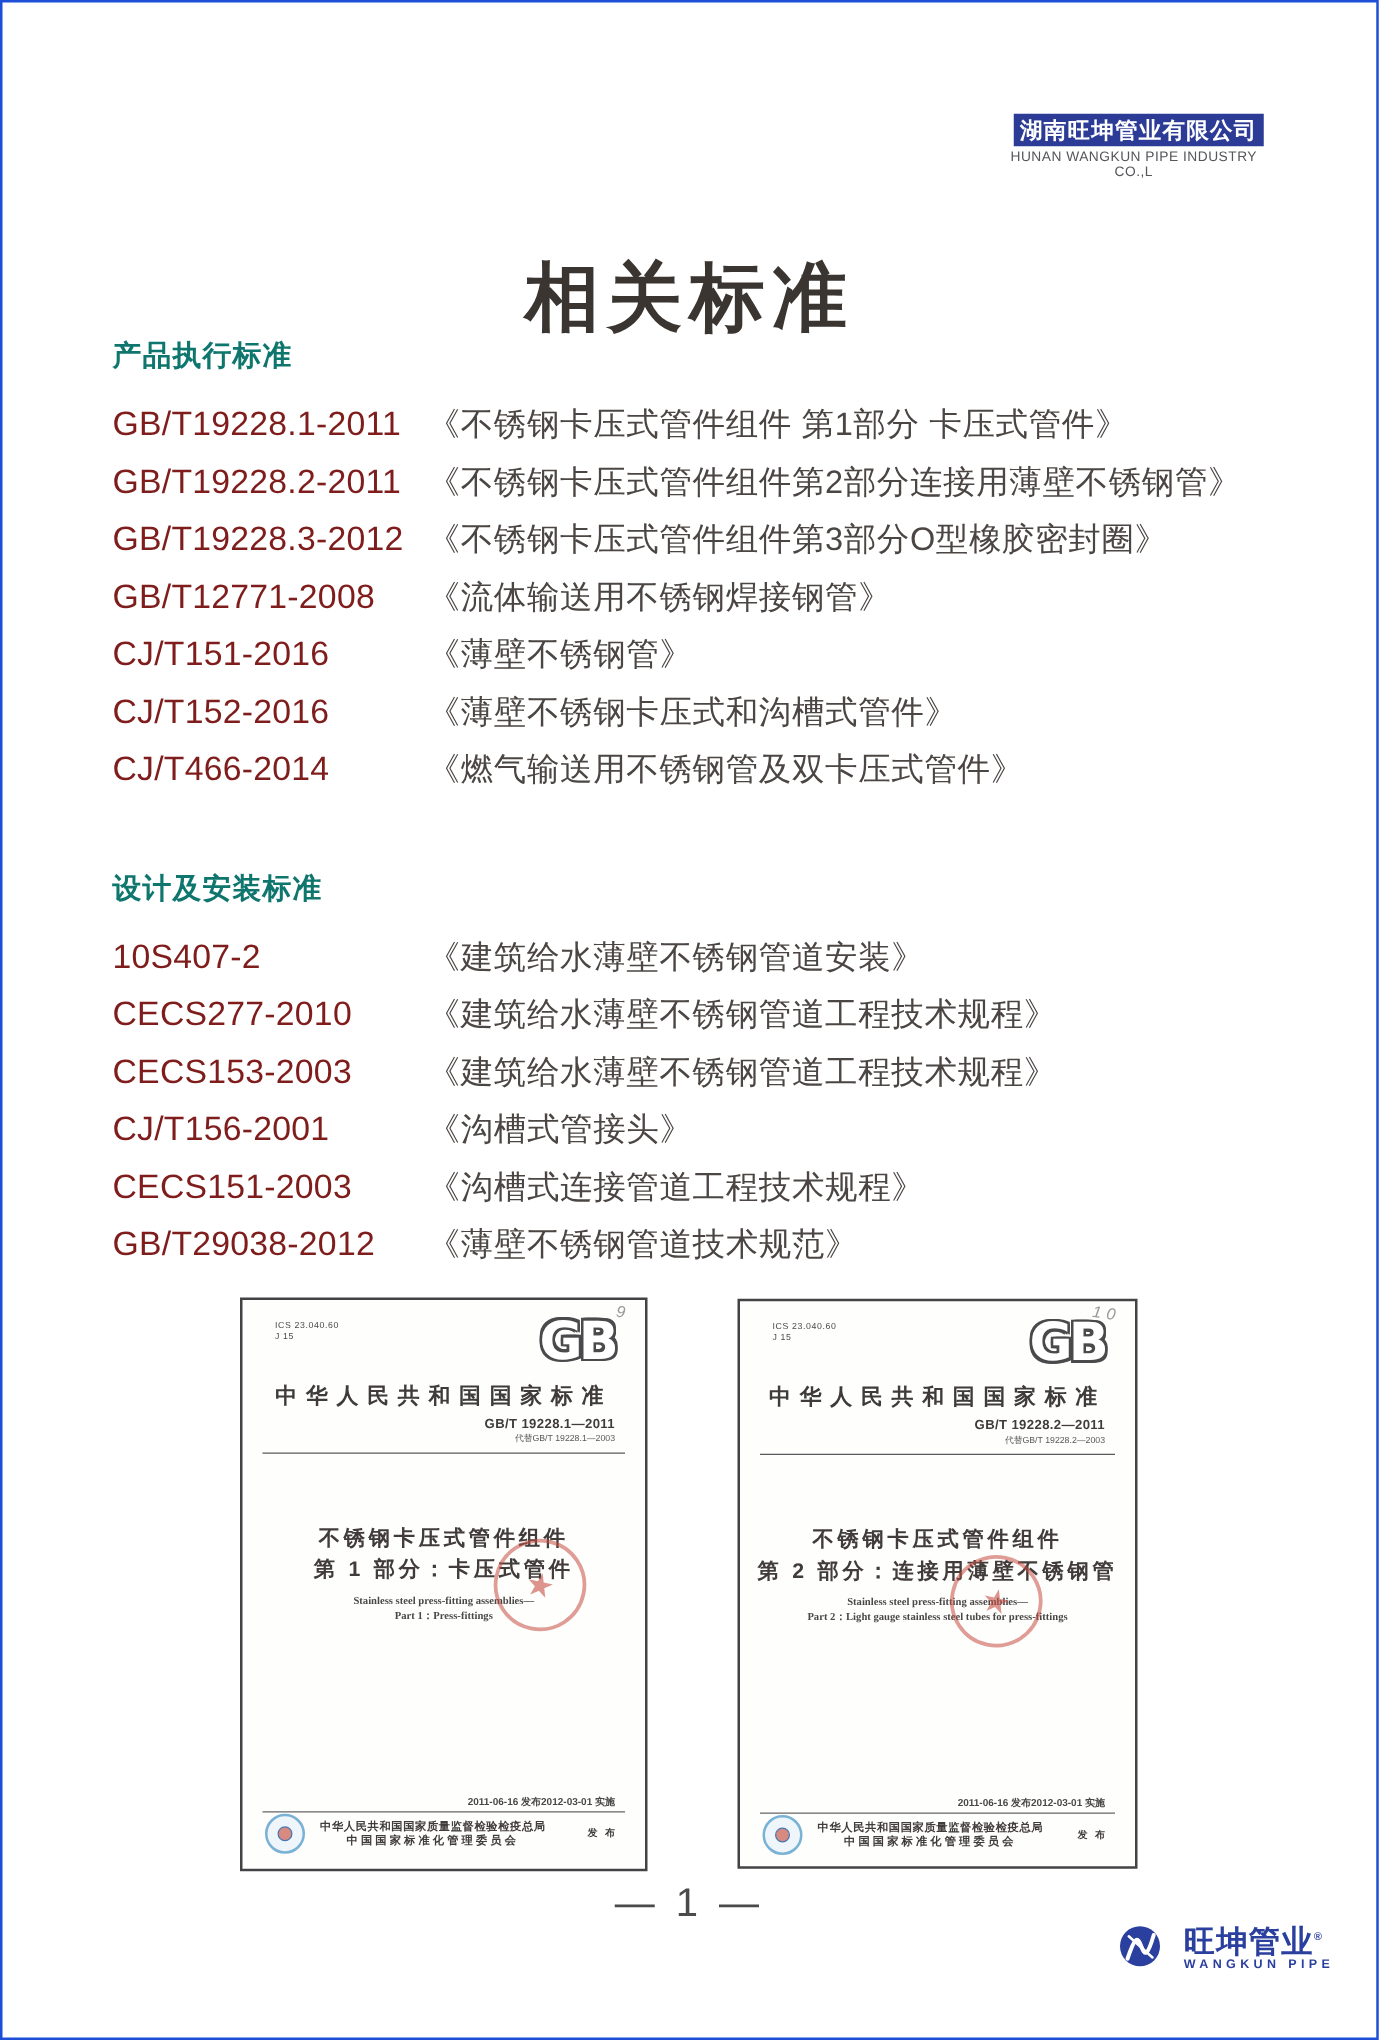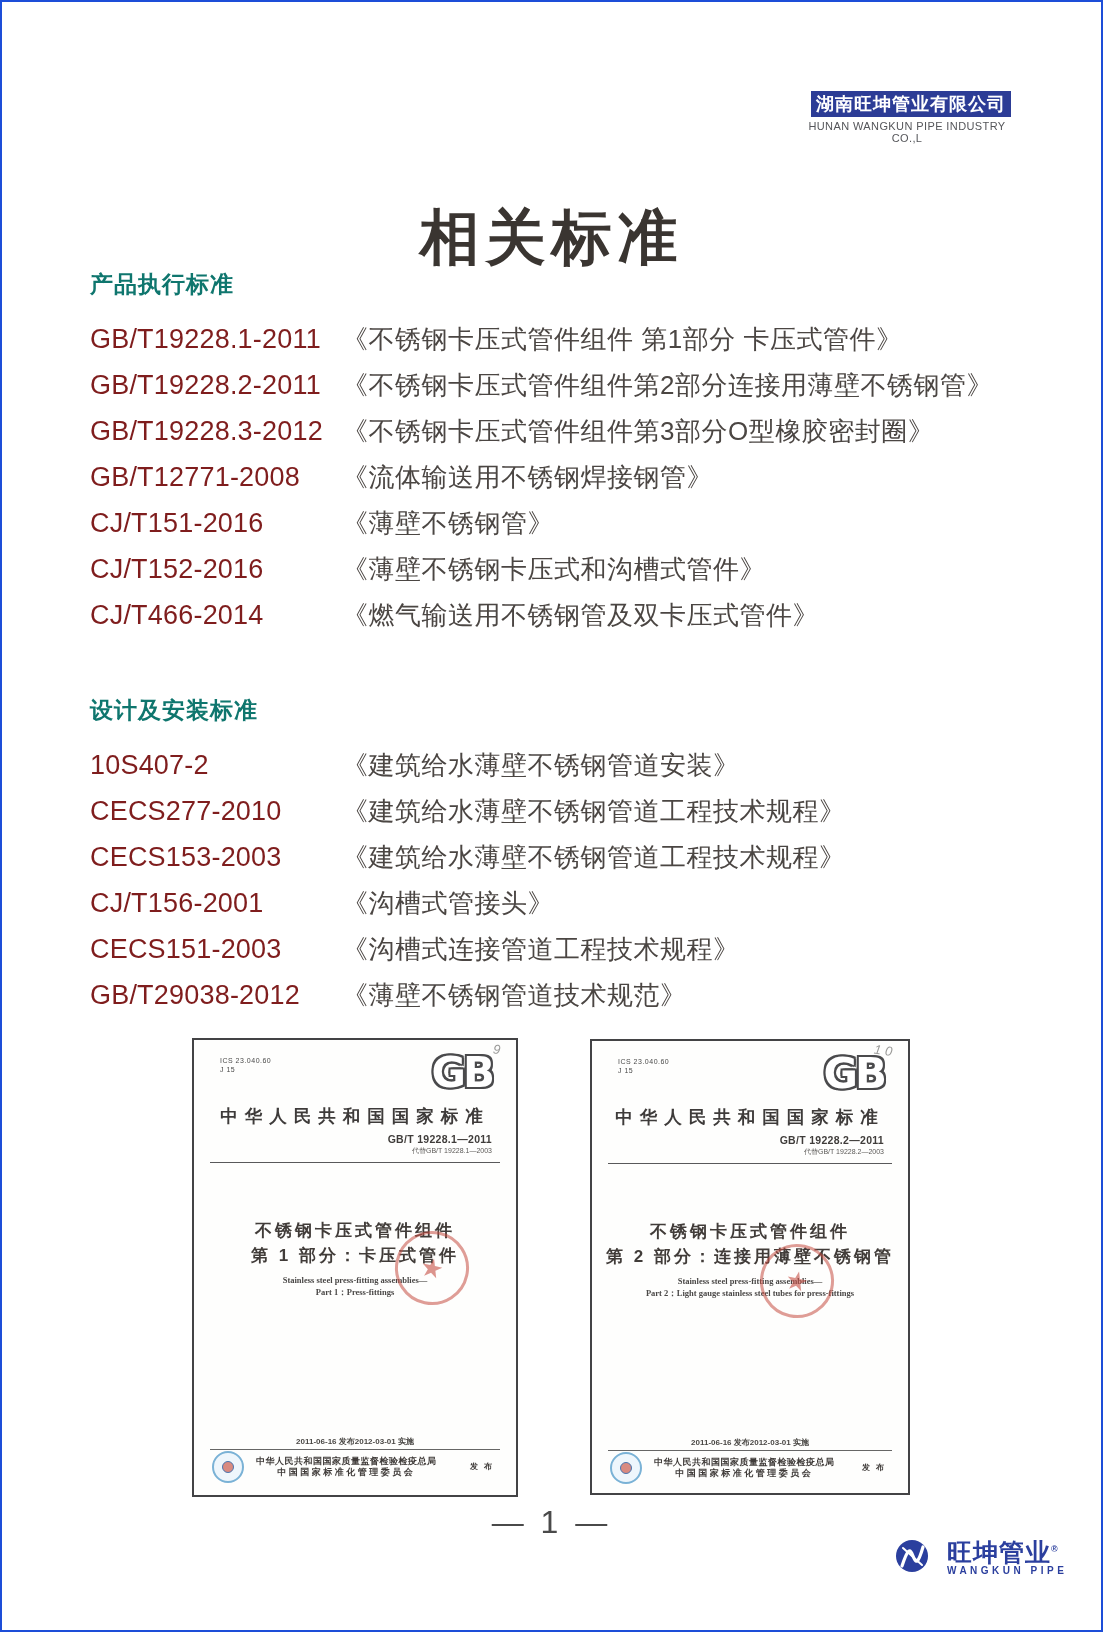--- a/index.html
+++ b/index.html
@@ -88,21 +88,21 @@
   .cv-stamp {
     position:absolute; width:74px; height:74px; border-radius:50%;
     border:3px solid rgba(197,76,66,0.55); display:flex; align-items:center;
     justify-content:center; color:rgba(197,76,66,0.6); font-size:26px;
     transform:rotate(12deg);
   }
   .c1 .cv-stamp { left:201px; top:191px; }
   .c2 .cv-stamp { left:168px; top:203px; }
   .cv-dates {
     position:absolute; left:24px; right:24px; top:396px; display:flex;
-    justify-content:center; font-size:8px; font-weight:bold; color:#4a4845;
+    justify-content:flex-end; font-size:8px; font-weight:bold; color:#4a4845;
   }
   .cv-dates-rule {
     position:absolute; left:16px; right:16px; top:409px; border-top:1px solid #666;
   }
   .cv-issuers {
     position:absolute; left:62px; top:416px; text-align:center;
     font-family:"Liberation Serif","DejaVu Serif",serif; font-weight:bold;
     color:#403c3a;
   }
   .cv-issuer-line1 { font-size:9px; line-height:11px; letter-spacing:0.5px; }

